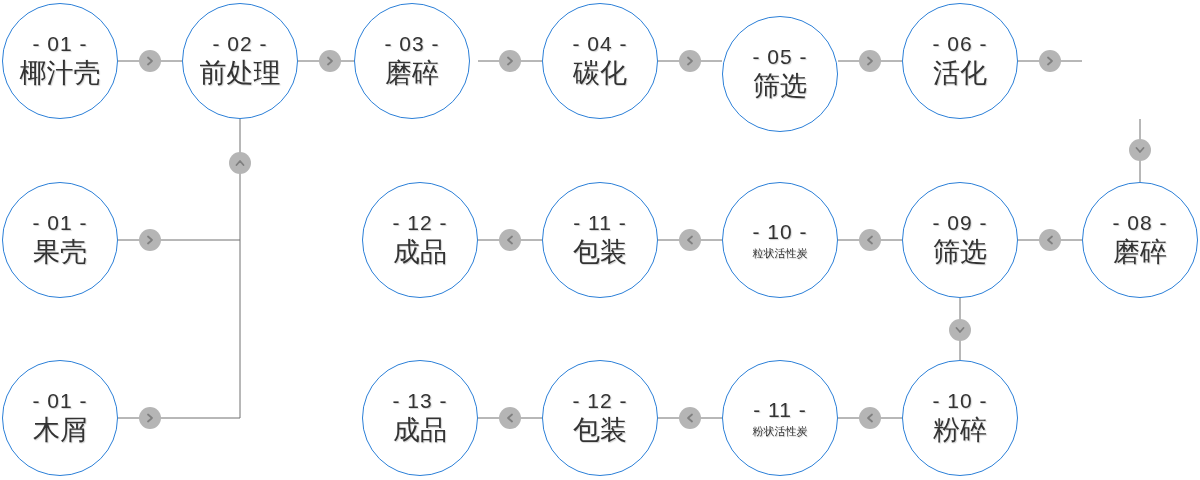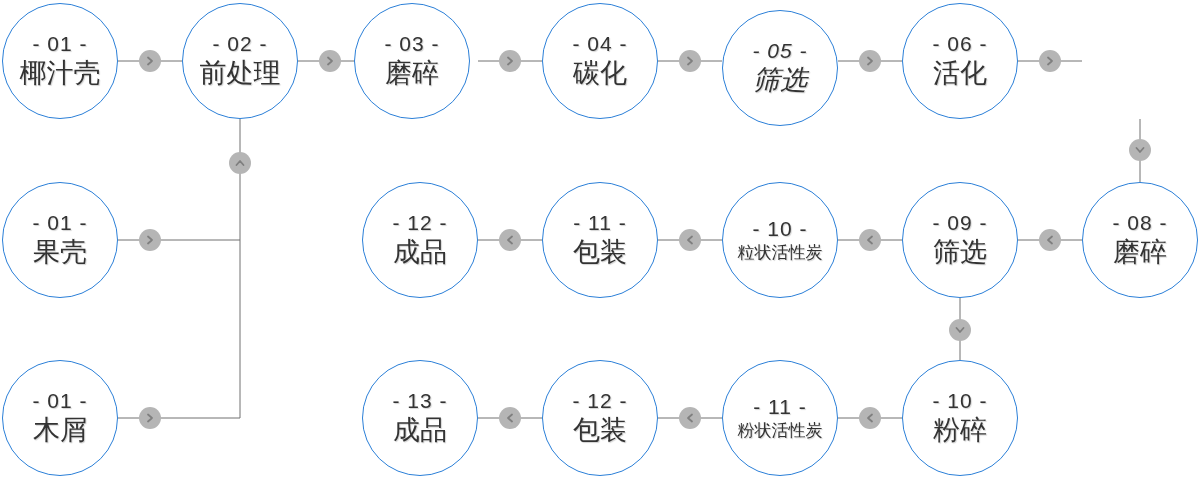--- a/index.html
+++ b/index.html
@@ -46,21 +46,21 @@
     white-space: nowrap;
   }
   .node .label {
     font-size: 27px;
     line-height: 1.1;
     color: var(--text, #333333);
     text-shadow: 1px 1px 1px rgba(0,0,0,0.18);
     white-space: nowrap;
   }
   .node.small-label .label {
-    font-size: 17px;
+    font-size: 11px;
   }
   .connector {
     position: absolute;
     width: 22px;
     height: 22px;
     border-radius: 50%;
     background: var(--connector-fill, #b5b5b5);
     transform: translate(-50%, -50%);
     display: flex;
     align-items: center;
@@ -104,21 +104,21 @@
       <span class="label">前处理</span>
     </div>
     <div class="node" style="left: 412px; top: 61px;">
       <span class="step">- 03 -</span>
       <span class="label">磨碎</span>
     </div>
     <div class="node" style="left: 600px; top: 61px;">
       <span class="step">- 04 -</span>
       <span class="label">碳化</span>
     </div>
-    <div class="node" style="left: 780px; top: 68px; font-style: italic;">
+    <div class="node" style="left: 780px; top: 74px;">
       <span class="step">- 05 -</span>
       <span class="label">筛选</span>
     </div>
     <div class="node" style="left: 960px; top: 61px;">
       <span class="step">- 06 -</span>
       <span class="label">活化</span>
     </div>
     <div class="node" style="left: 60px; top: 240px;">
       <span class="step">- 01 -</span>
       <span class="label">果壳</span>

